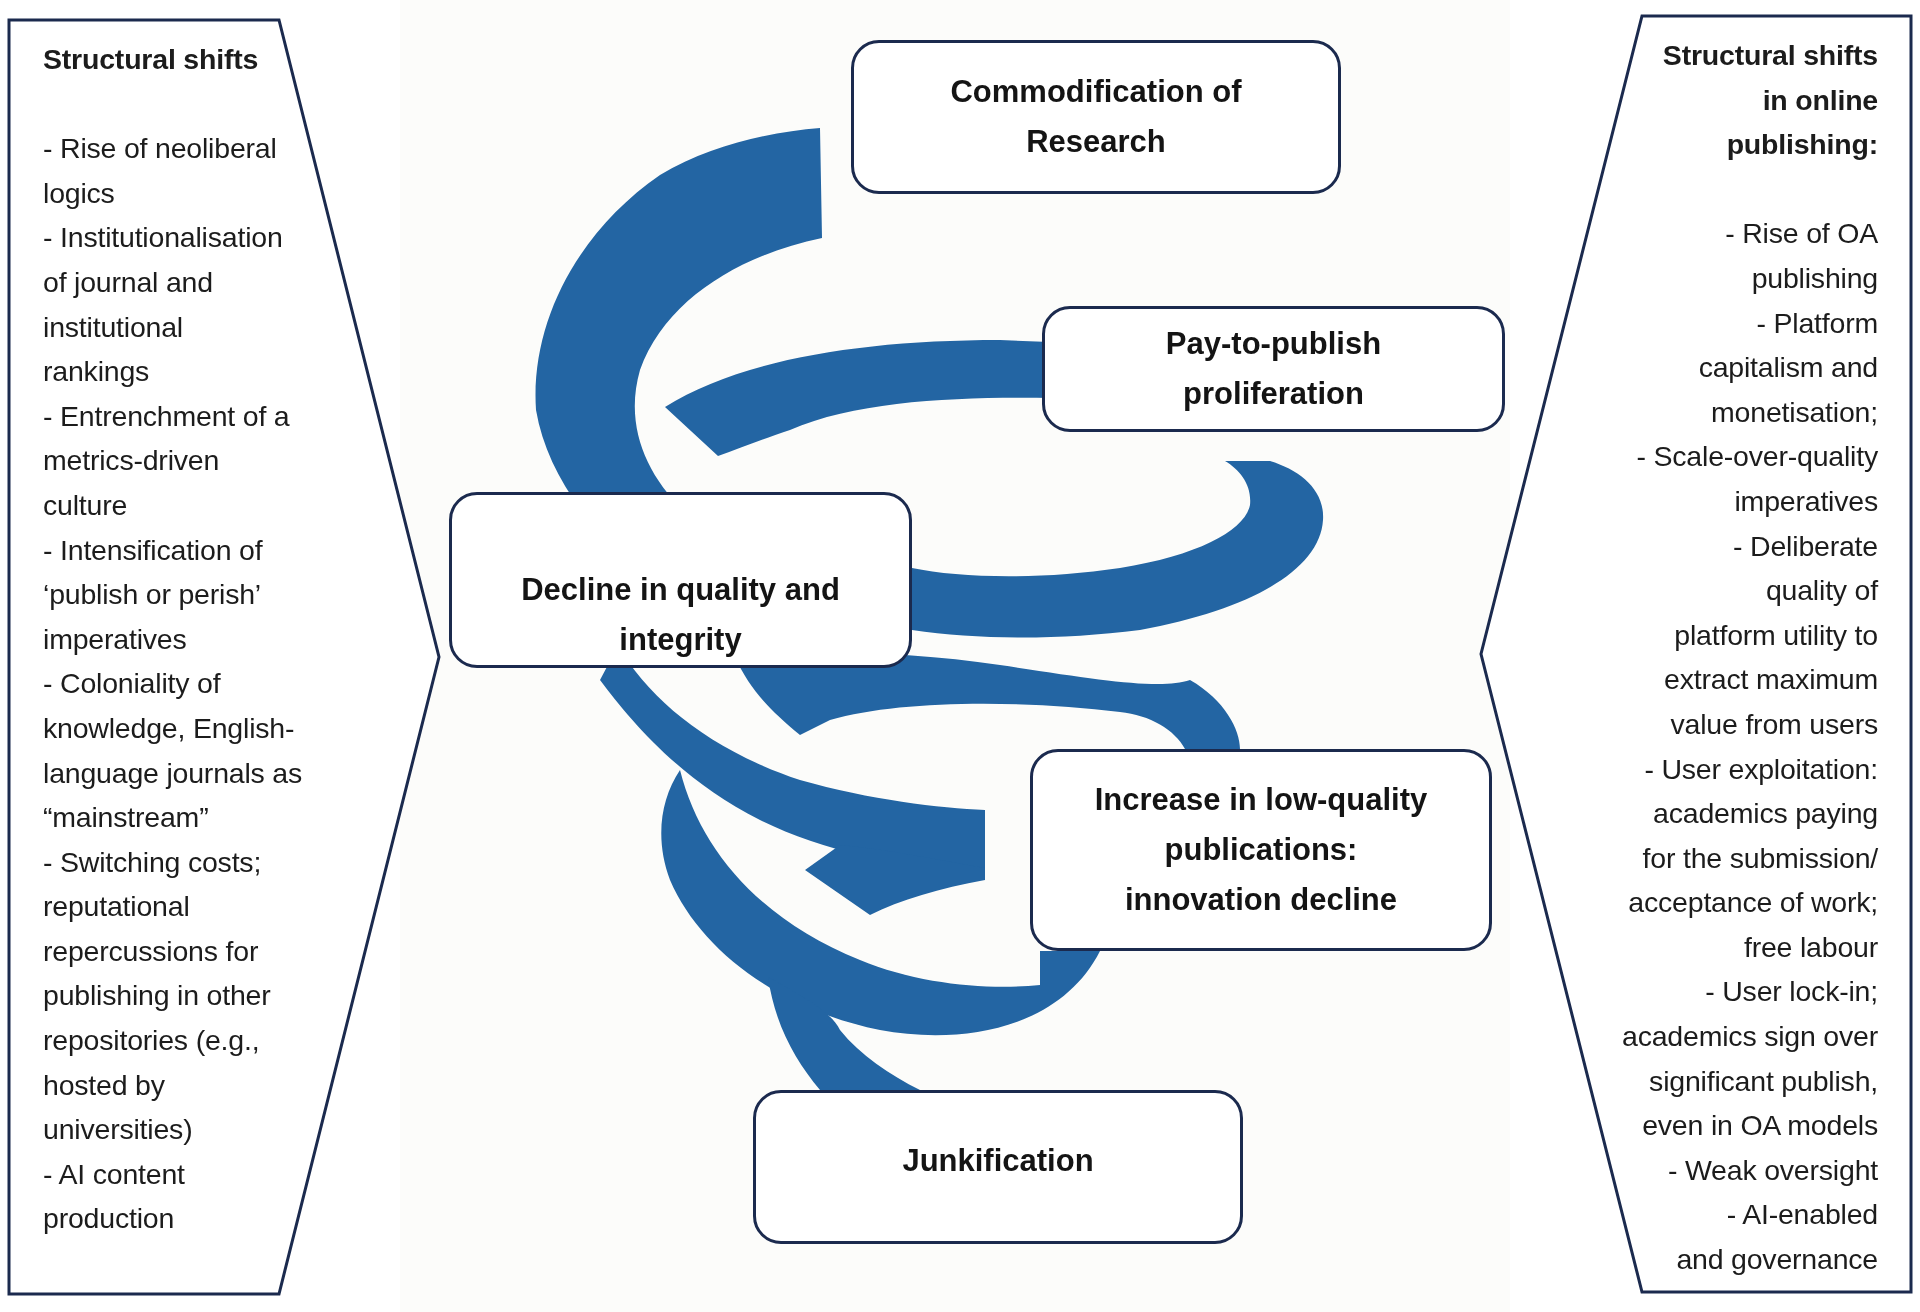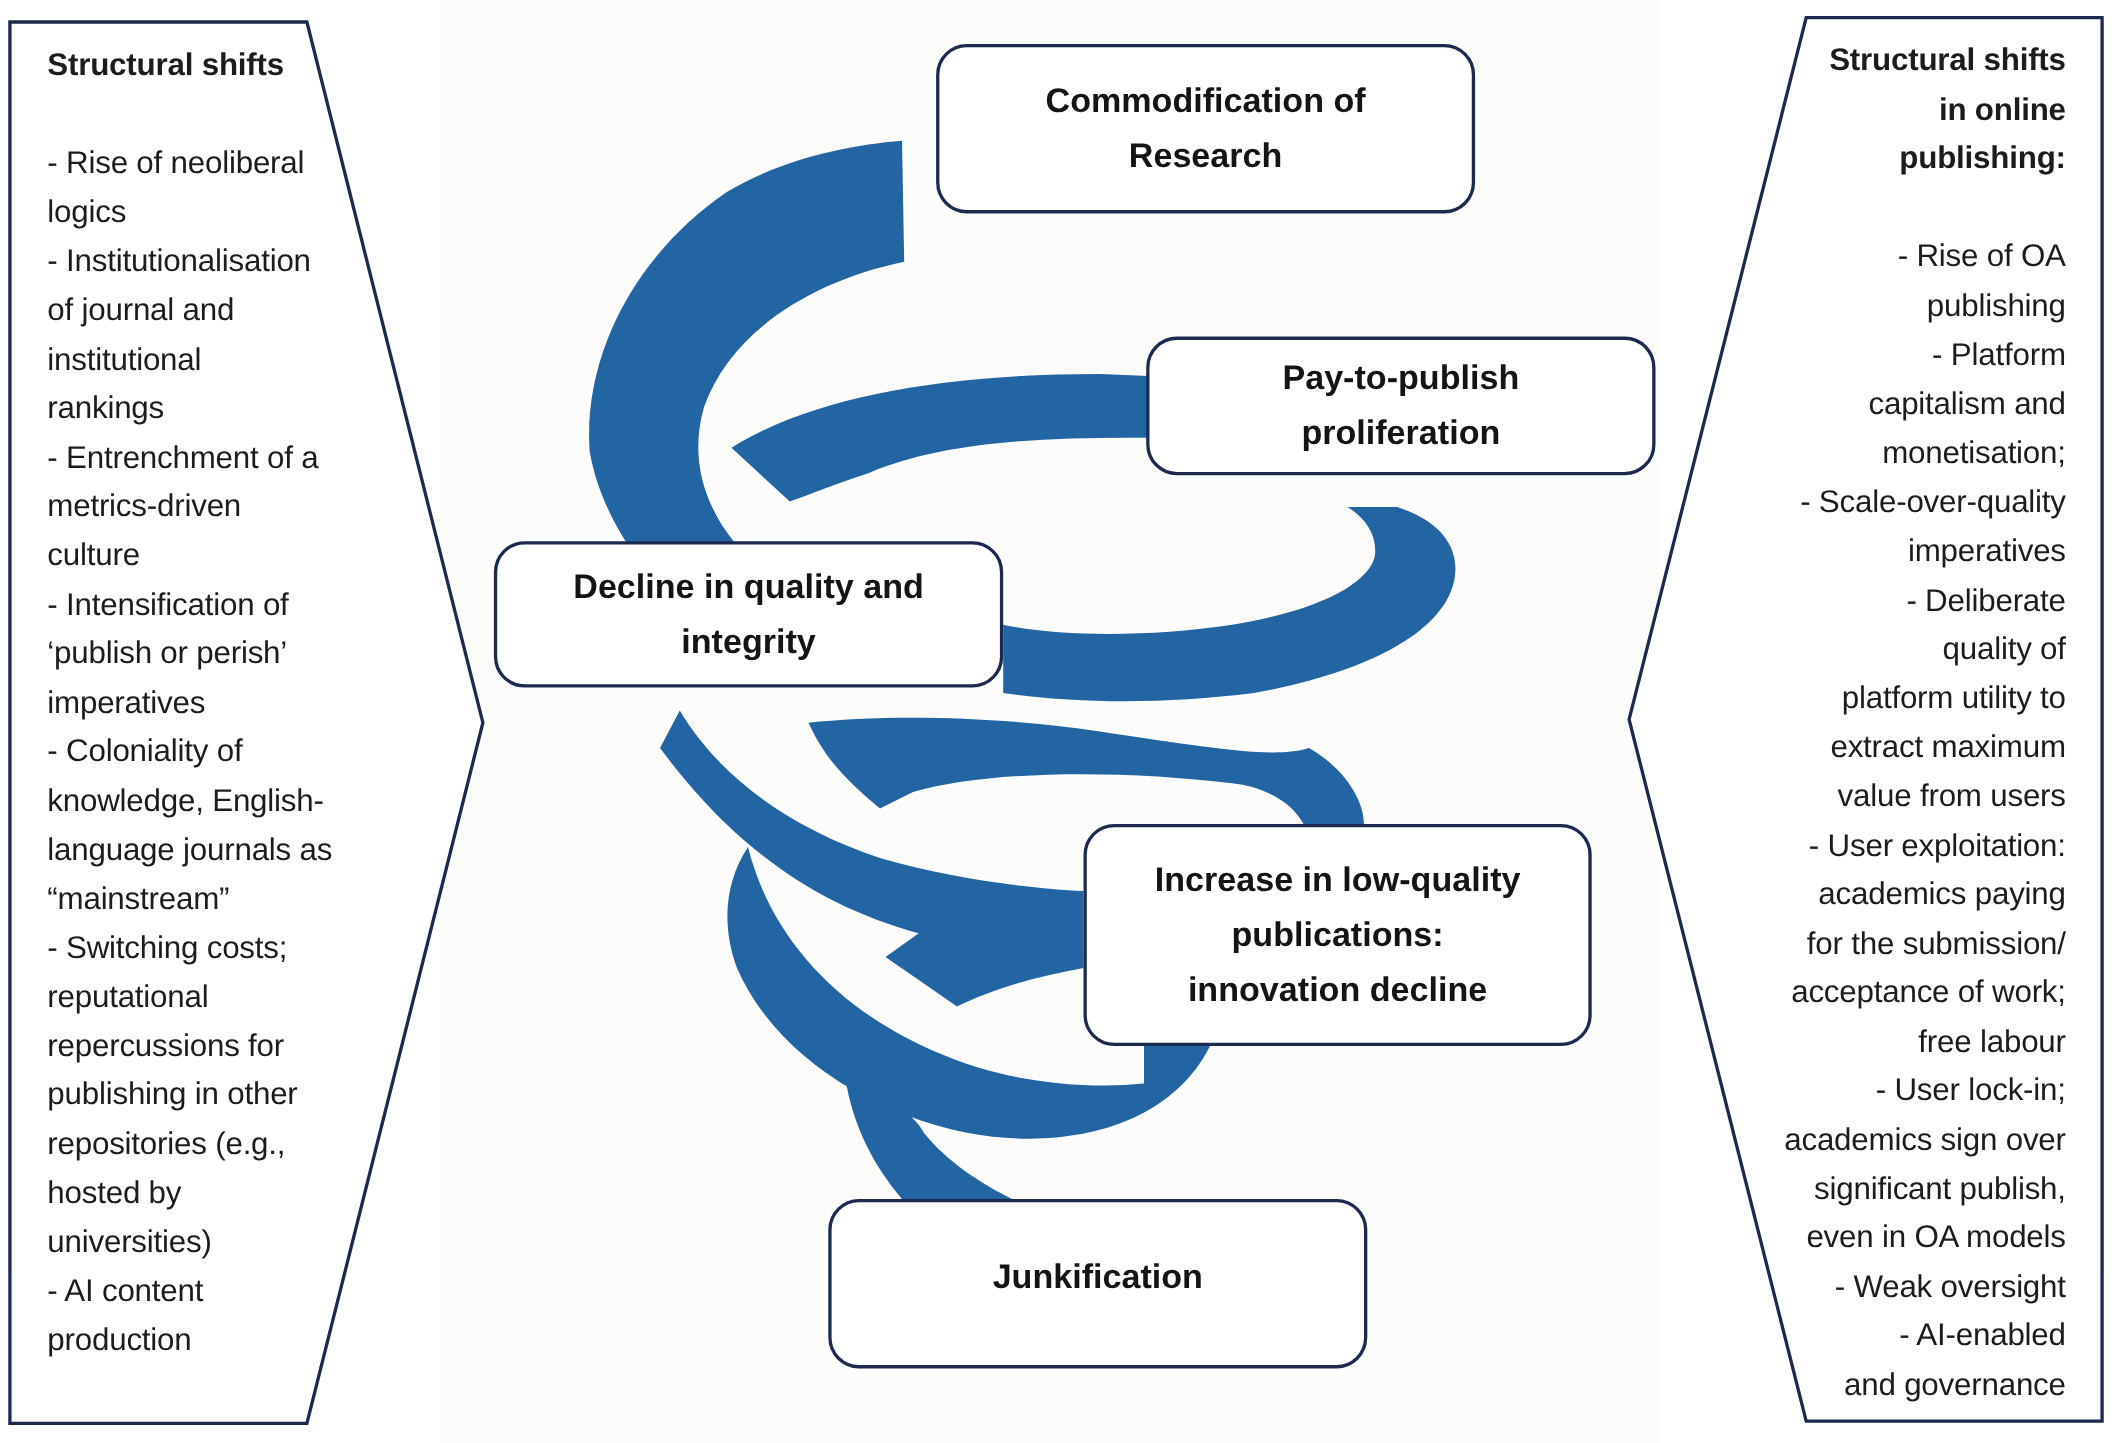--- a/index.html
+++ b/index.html
@@ -36,22 +36,22 @@
       display: flex; align-items: center; justify-content: center;
       text-align: center;
       font-weight: bold;
       font-size: 31px;
       line-height: 50px;
       color: #141414;
       padding: 0 20px;
     }
     #box-commod { left: 851px; top: 40px; width: 490px; height: 154px; }
     #box-pay { left: 1042px; top: 306px; width: 463px; height: 126px; }
-    #box-decline { left: 449px; top: 492px; width: 463px; height: 133px; }
-    #box-increase { left: 985px; top: 749px; width: 462px; height: 202px; }
+    #box-decline { left: 449px; top: 492px; width: 463px; height: 176px; align-items: flex-end; }
+    #box-increase { left: 1030px; top: 749px; width: 462px; height: 202px; }
     #box-junk { left: 753px; top: 1090px; width: 490px; height: 154px; align-items: flex-start; padding-top: 43px; }
   </style>
 </head>
 <body>
 
 <div class="center-bg"></div>
 
 <svg class="frame" width="1920" height="1312" viewBox="0 0 1920 1312">
 
   <g id="spiral">

